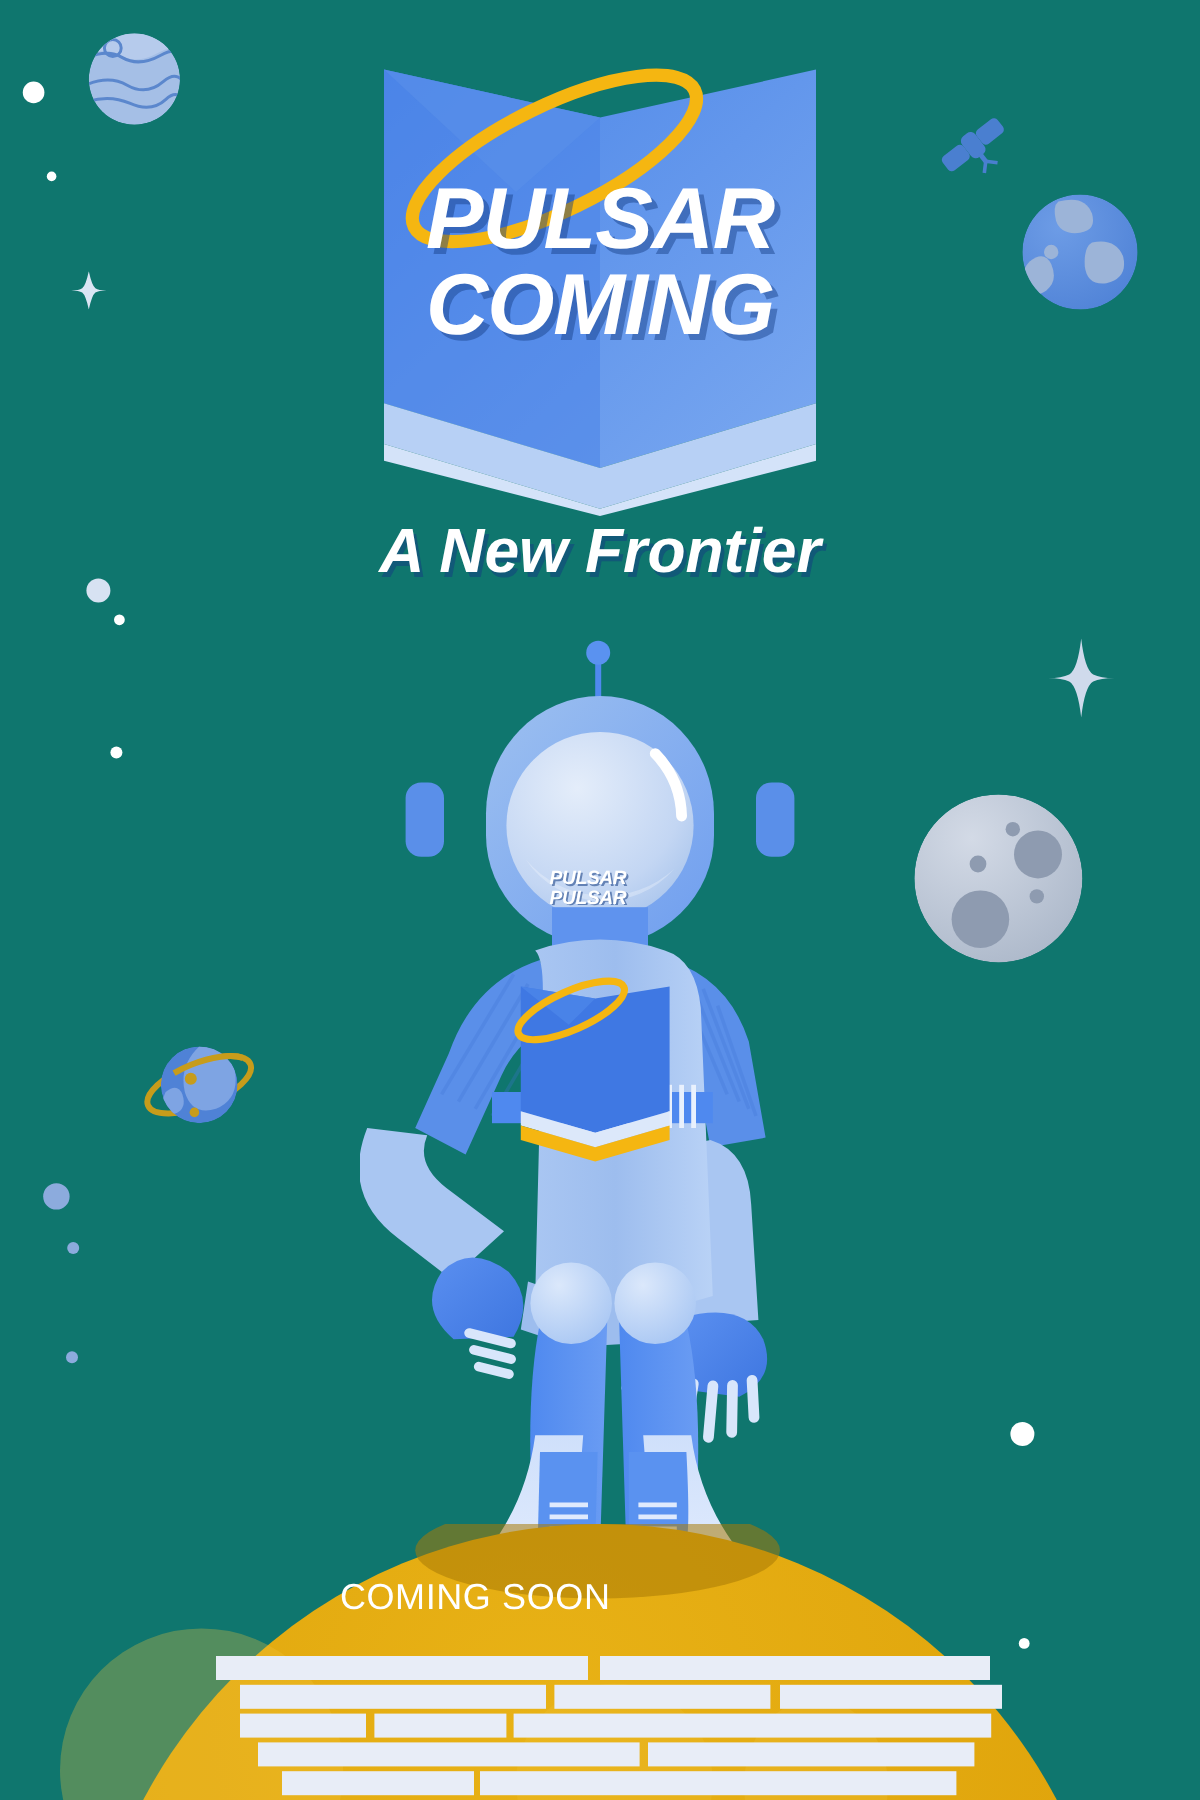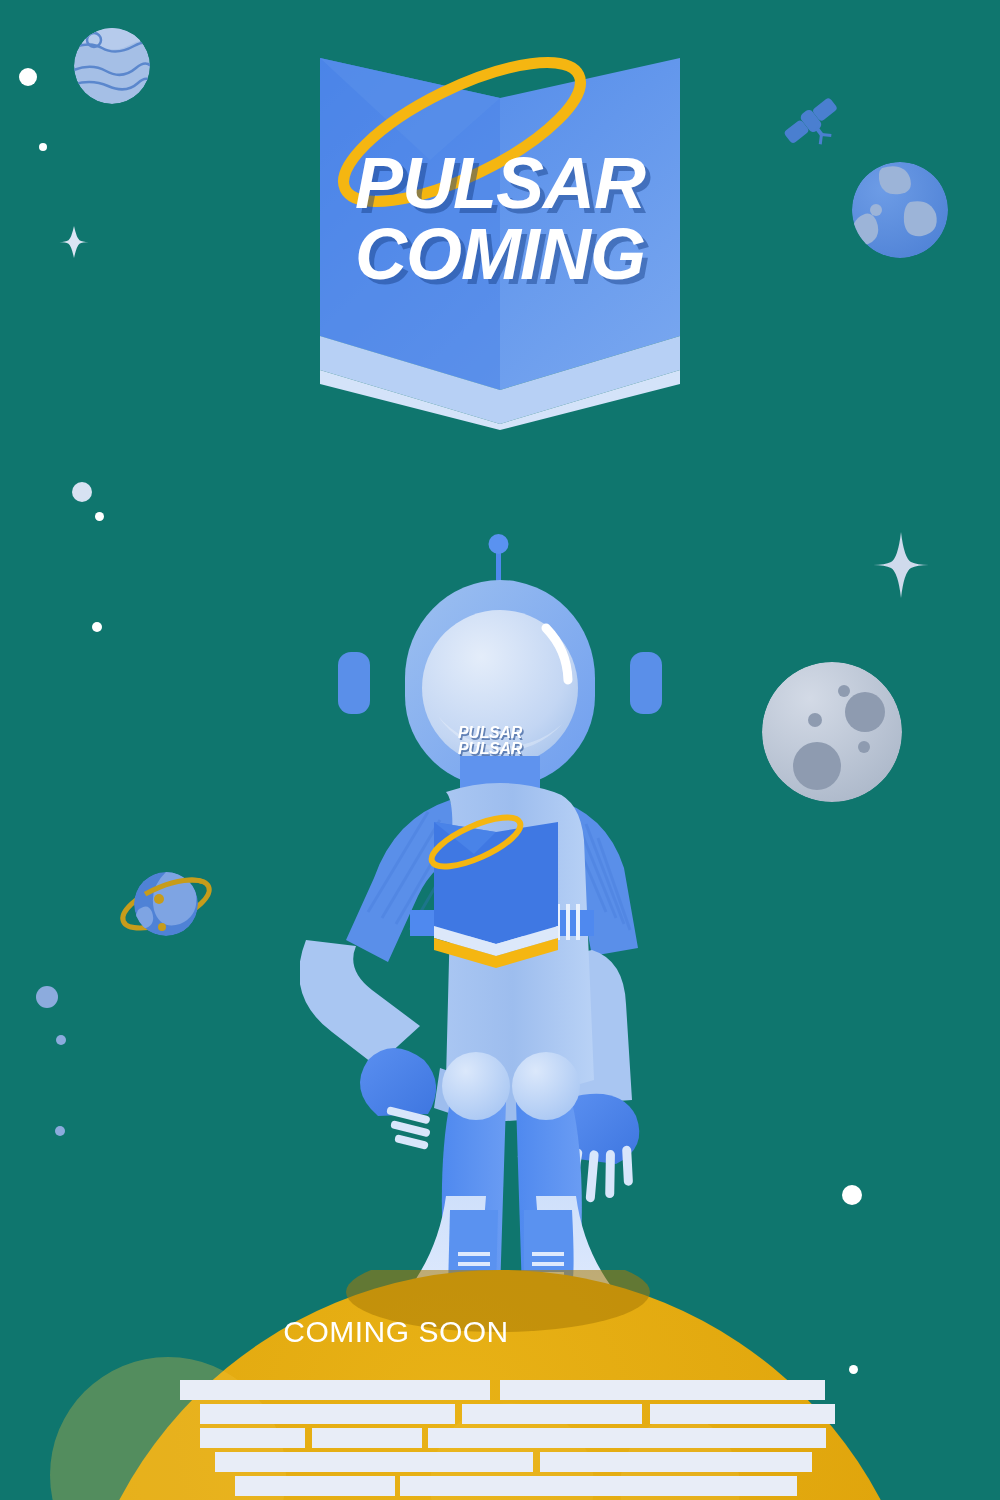--- a/index.html
+++ b/index.html
@@ -188,20 +188,21 @@
       <path d="M10 330 L190 384 L370 330 L370 344 L190 390 L10 344 Z" fill="#d4e3f9"></path>
 
       <ellipse cx="152" cy="92" rx="130" ry="44" transform="rotate(-26 152 92)" fill="none" stroke="#f5b611" stroke-width="11"></ellipse>
     </svg>
     <div id="logo-text">
       <span class="l1">PULSAR</span>
       <span class="l2">COMING</span>
     </div>
   </div>
 
+  <div id="tagline">A New Frontier</div>
 
   <svg id="astronaut" viewBox="0 0 400 790">
     <defs>
       <linearGradient id="g-suit" x1="0" y1="0" x2="1" y2="0">
         <stop offset="0%" stop-color="#a9c6f2"></stop>
         <stop offset="45%" stop-color="#9dbdee"></stop>
         <stop offset="100%" stop-color="#b9d2f6"></stop>
       </linearGradient>
       <linearGradient id="g-leg" x1="0" y1="0" x2="1" y2="0">
         <stop offset="0%" stop-color="#4f89ef"></stop>

